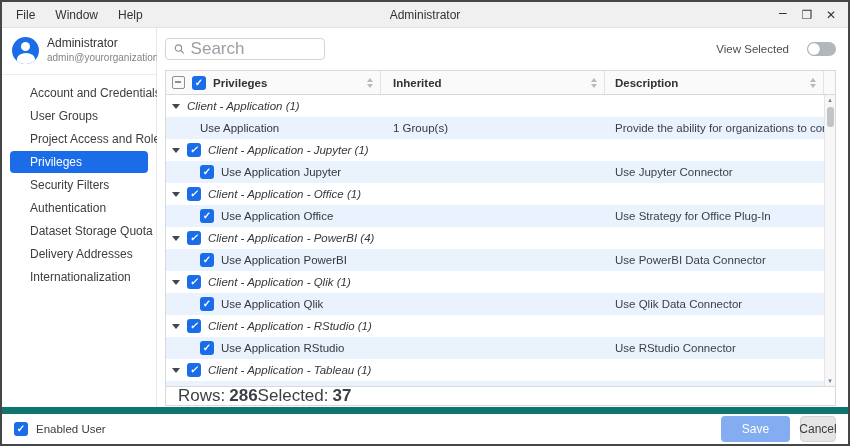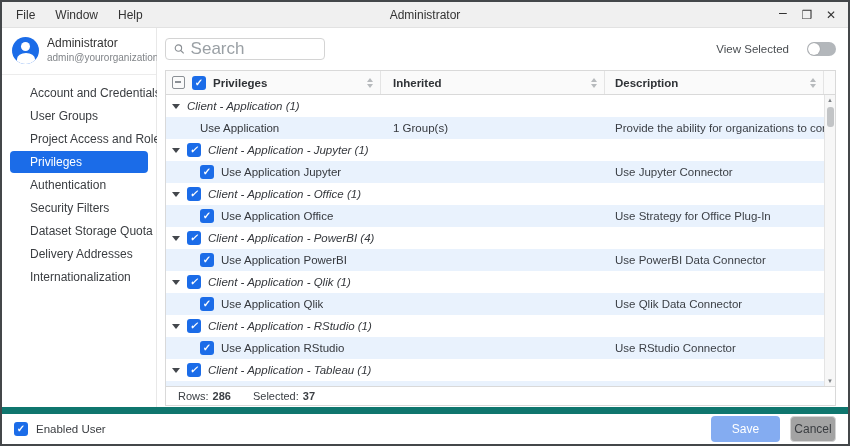--- a/index.html
+++ b/index.html
@@ -95,34 +95,34 @@
   .trow.privilege .name{padding-left:34px;}
   .caret{width:0;height:0;border-left:4.5px solid transparent;border-right:4.5px solid transparent;border-top:5px solid #43474c;flex:0 0 auto;cursor:pointer;}
   .lbl{white-space:nowrap;overflow:hidden;text-overflow:ellipsis;}
   .partial-row{height:5px;background:var(--row-highlight);}
   
   .scrollbar{position:absolute;top:0;right:0;width:11px;height:291px;background:#f7f7f7;border-left:1px solid #e4e4e4;display:flex;flex-direction:column;align-items:center;}
   .sb-arrow{font-size:6px;color:#7e8286;height:10px;line-height:10px;cursor:pointer;}
   .sb-arrow.down{margin-top:auto;}
   .sb-thumb{width:7px;height:20px;background:#c2c4c6;border-radius:3px;margin-top:2px;cursor:grab;}
   
-  .tfoot{height:19px;border-top:1px solid var(--border);background:#fff;display:flex;align-items:center;gap:22px;padding-left:12px;font-size:11px;color:#3c4045;}
+  .tfoot{height:19px;border-top:1px solid var(--border);background:#fff;display:flex;align-items:center;padding-left:12px;font-size:17px;color:#3c4045;}
   .tfoot .pair{display:flex;gap:4px;}
   .tfoot .val{font-weight:bold;}
   
   .bottom-bar{
     margin-top:auto;height:37px;border-top:7px solid #0f766e;
     display:flex;align-items:center;padding:0 12px;flex:0 0 auto;background:#fff;
   }
   .enabled-wrap{display:flex;align-items:center;gap:8px;}
   .enabled-label{font-size:11.5px;color:#3a3d41;}
   .actions{margin-left:auto;display:flex;gap:10px;}
   .btn{height:26px;border-radius:4px;font-size:12px;display:flex;align-items:center;justify-content:center;cursor:pointer;}
   .btn.save{width:69px;background:var(--save-disabled);color:#fff;border:none;}
-  .btn.cancel{width:46px;background:#a3a3a3;color:#3a3d41;border:1px solid #d4d4d4;}
+  .btn.cancel{width:36px;background:#e5e5e5;color:#3a3d41;border:1px solid #d4d4d4;}
 </style>
 </head>
 <body>
 
 <div class="window">
 
   <div class="titlebar">
     <div class="menus">
       <span class="menu-item">File</span>
       <span class="menu-item">Window</span>
@@ -153,24 +153,24 @@
           <div class="nav-item">
     <span class="nav-label">User Groups</span>
   </div>
           <div class="nav-item">
     <span class="nav-label">Project Access and Roles</span>
   </div>
           <div class="nav-item selected">
     <span class="nav-label">Privileges</span>
   </div>
           <div class="nav-item">
+    <span class="nav-label">Security Filters</span>
+  </div>
+          <div class="nav-item">
     <span class="nav-label">Authentication</span>
-  </div>
-          <div class="nav-item">
-    <span class="nav-label">Security Filters</span>
   </div>
           <div class="nav-item">
     <span class="nav-label">Dataset Storage Quota</span>
   </div>
           <div class="nav-item">
     <span class="nav-label">Delivery Addresses</span>
   </div>
           <div class="nav-item">
     <span class="nav-label">Internationalization</span>
   </div>

